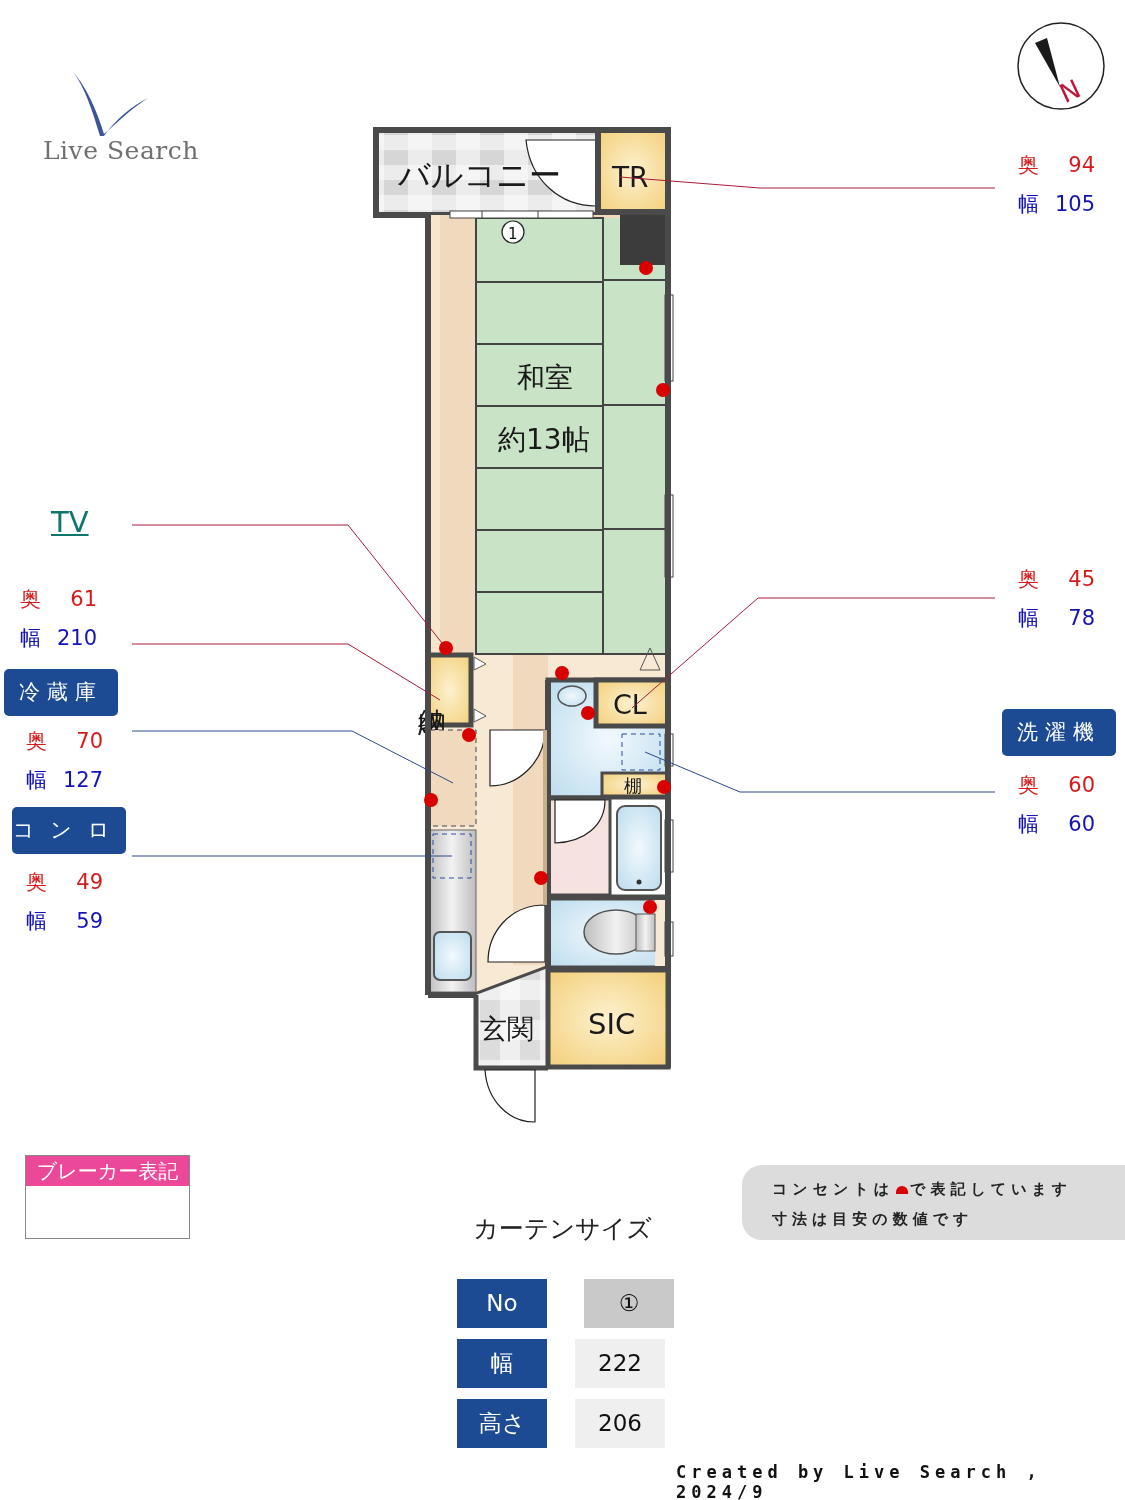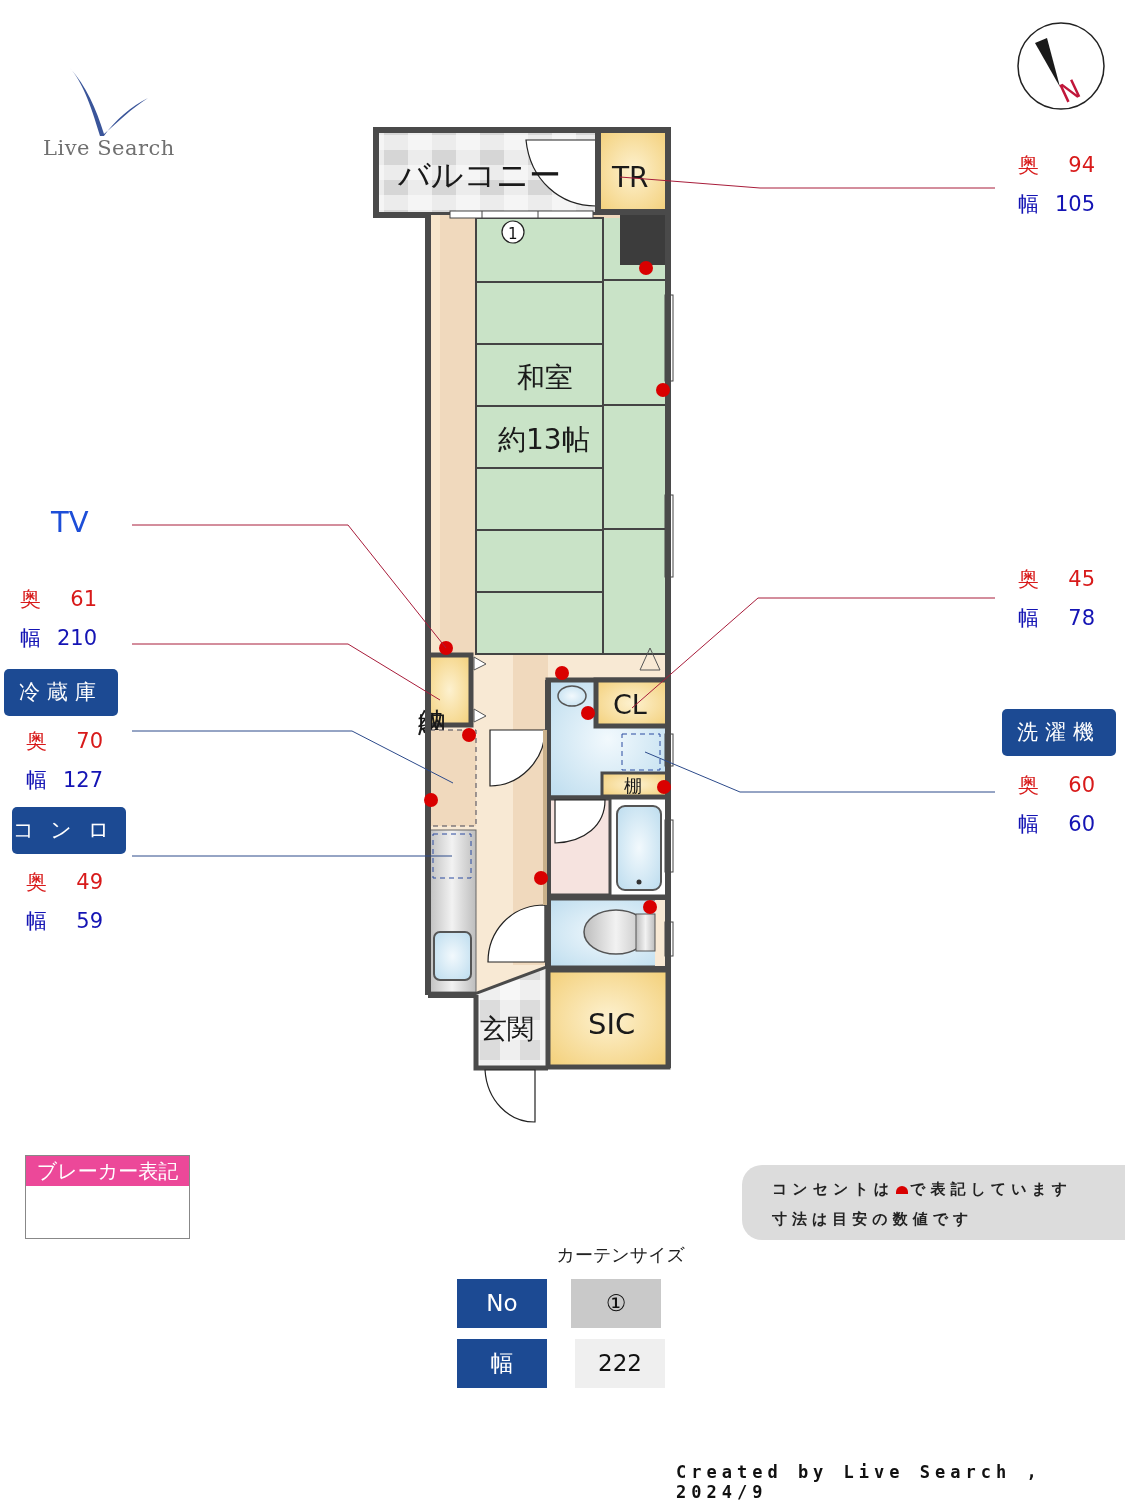--- a/index.html
+++ b/index.html
@@ -1,30 +1,30 @@
 <!DOCTYPE html>
 <html><head>
 <meta charset="utf-8">
 <style>
   html,body{margin:0;padding:0;background:#ffffff;}
   body{width:1125px;height:1500px;position:relative;overflow:hidden;font-family:"DejaVu Sans","Liberation Sans",sans-serif;}
   .abs{position:absolute;}
-  .logo-text{font-family:"DejaVu Serif","Liberation Serif",serif;color:#707070;font-size:21px;left:43px;top:136px;letter-spacing:0.5px;text-align:center;}
+  .logo-text{font-family:"DejaVu Serif","Liberation Serif",serif;color:#707070;font-size:25px;left:43px;top:136px;letter-spacing:0.5px;text-align:center;}
   .dim{font-size:21px;line-height:39px;white-space:nowrap;}
   .dim .k{color:#d81a1a;}
   .dim .w{color:#1414b4;}
   .dim .v{display:inline-block;text-align:right;}
   .tag{background:#1c4a93;color:#fff;border-radius:5px;font-size:21px;letter-spacing:7px;text-align:center;line-height:47px;height:47px;}
-  .tv{color:#1d4ed8;font-size:29px;}
+  .tv{color:#0f766e;font-size:29px;text-decoration:underline;}
   .breaker{left:25px;top:1155px;width:163px;height:82px;border:1px solid #888;}
   .breaker .hd{background:#ec4899;color:#fff;font-size:20px;text-align:center;height:30px;line-height:30px;}
   .breaker .val{color:#d81a1a;font-size:31px;text-align:center;line-height:52px;}
   .note{left:742px;top:1165px;width:423px;height:75px;background:#dcdcdc;border-radius:20px;}
   .note div{font-size:15px;letter-spacing:5px;color:#222;position:absolute;left:30px;font-weight:bold;}
-  .curtain-title{left:440px;top:1212px;width:245px;text-align:right;font-size:18px;color:#222;margin-top:31px;}
+  .curtain-title{left:440px;top:1212px;width:245px;text-align:center;font-size:25px;color:#222;}
   .cell-h{background:#1c4a93;color:#fff;font-size:23px;text-align:center;width:90px;height:49px;line-height:49px;}
   .cell-v{color:#111;font-size:23px;text-align:center;width:90px;height:49px;line-height:49px;}
   .footer{left:676px;top:1462px;font-family:"DejaVu Sans Mono","Liberation Mono",monospace;font-size:17px;letter-spacing:5px;color:#111;font-weight:bold;}
   svg text{font-family:"DejaVu Sans","Liberation Sans",sans-serif;}
 </style>
 </head>
 <body>
 
 <svg class="abs" style="left:60px;top:62px" width="100" height="80" viewBox="0 0 100 80">
   <path d="M10 6 C22 20 30 40 40 74 L44 74 C55 58 72 44 88 36 C72 46 58 60 44 72 C36 46 26 24 10 6 Z" fill="#3a559a"></path>
@@ -243,23 +243,27 @@
 
 <div class="abs note">
   <div style="top:15px">
     <span>コンセントは</span><span style="display:inline-block;width:12px;height:8px;background:#d90000;border-radius:6px 6px 0 0;margin:0 2px"></span><span>で表記しています</span>
   </div>
   <div style="top:45px">寸法は目安の数値です</div>
 </div>
 
 <div class="abs curtain-title">カーテンサイズ</div>
 <div class="abs" style="left:457px;top:1279px">
-  <div style="display:flex;gap:24px;margin-bottom:11px">
+  <div style="display:flex;gap:37px;margin-bottom:11px">
     <div class="cell-h">No</div>
     <div class="cell-v" style="background:#c9c9c9">①</div>
   </div>
   <div style="display:flex;gap:28px;margin-bottom:11px">
     <div class="cell-h">幅</div>
     <div class="cell-v" style="background:#efefef">222</div>
   </div>
+  <div style="display:flex;gap:28px">
+    <div class="cell-h">高さ</div>
+    <div class="cell-v" style="background:#efefef">206</div>
+  </div>
 </div>
 
 <div class="abs footer">Created by Live Search , 2024/9</div>
 
 </body></html>

